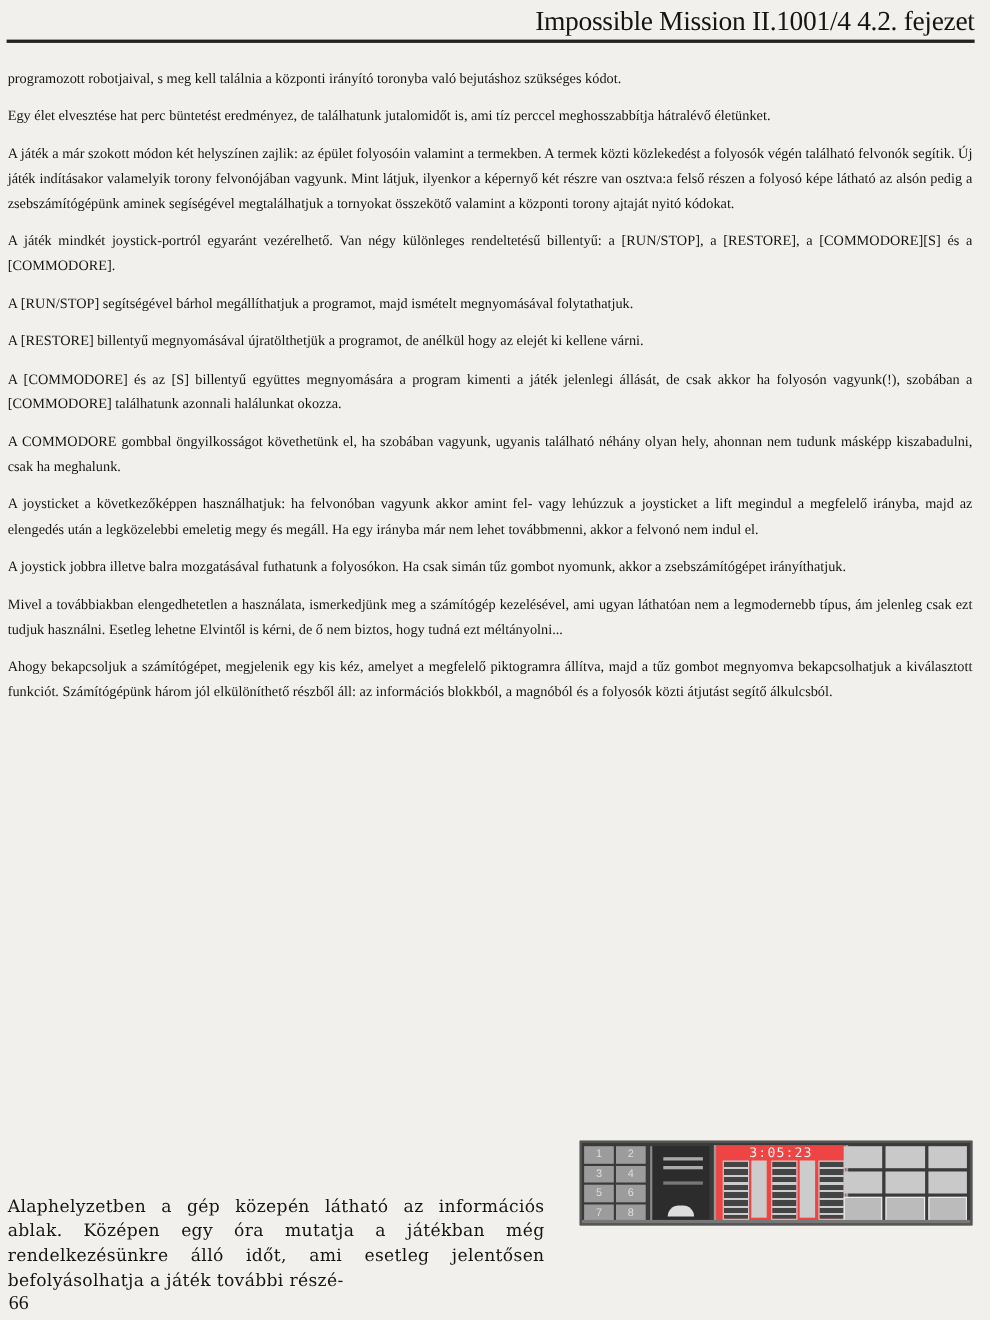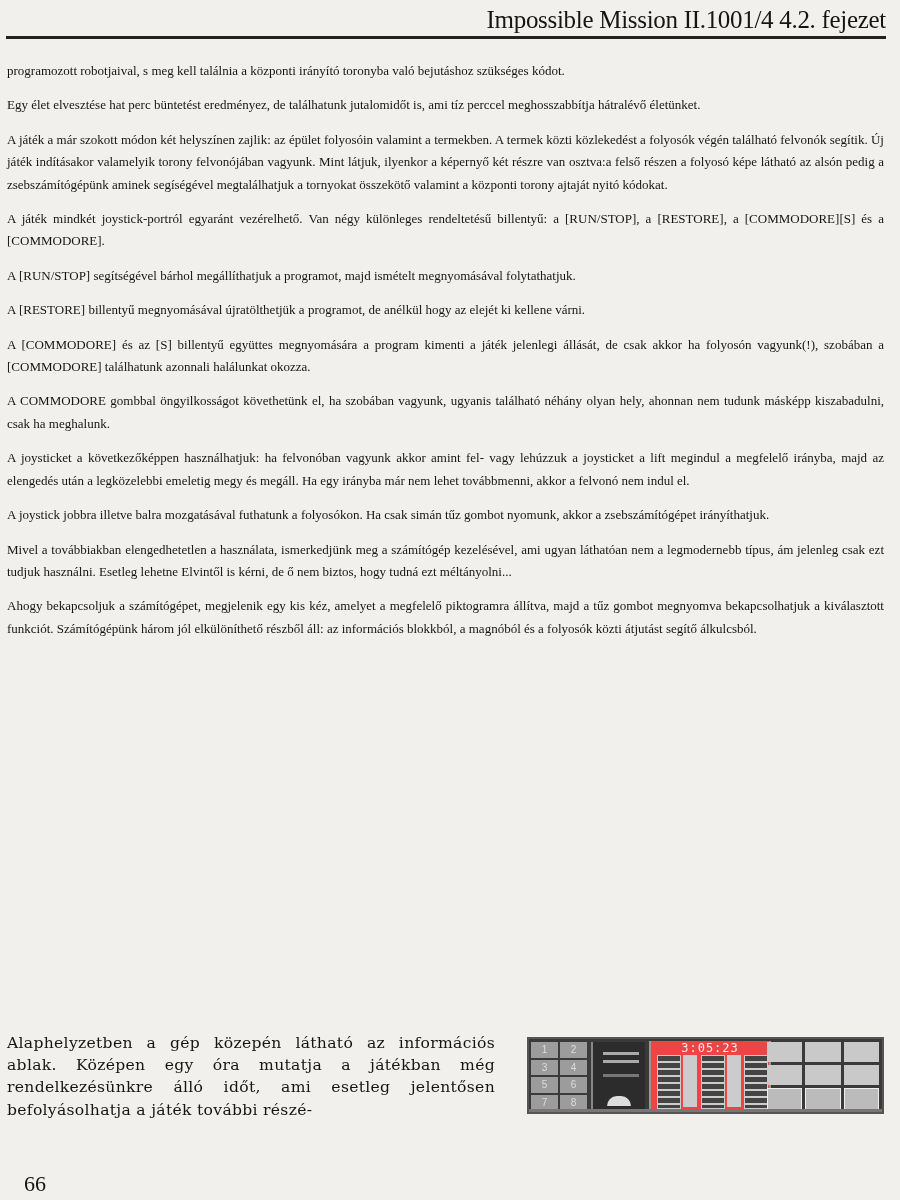--- a/index.html
+++ b/index.html
@@ -19,21 +19,21 @@
   }
   .header span { padding-bottom: 2px; }
   .content {
     position: absolute; left: 7px; right: 16px; top: 60px;
     font-size: 13px; line-height: 22.4px;
     text-align: justify;
   }
   .content p { margin: 0 0 12px 0; }
   .content b { font-weight: normal; }
   .lastblock {
-    position: absolute; left: 7px; top: 1032px; width: 488px;
+    position: absolute; left: 7px; top: 1086px; width: 488px;
     font-size: 17.5px; line-height: 22.2px; text-align: justify;
     font-family: "DejaVu Serif", serif; font-size: 15.6px; letter-spacing: 0.3px;
   }
   .game {
     position: absolute; left: 527px; top: 1037px; width: 357px; height: 77px;
     background: #3a3a3a; border: 2px solid #555;
     box-sizing: border-box;
   }
   .keys { position: absolute; left: 2px; top: 3px; width: 56px; height: 68px;
     display: grid; grid-template-columns: 1fr 1fr; gap: 2px; }
@@ -47,22 +47,22 @@
     font-family: "DejaVu Sans Mono", monospace; font-size: 12px; color: #eee; letter-spacing: 1px; }
   .col { position: absolute; top: 14px; width: 22px; height: 52px; border: 1px solid #ccc;
     background: repeating-linear-gradient(#444 0 5px, #ccc 5px 7px); }
   .bar { position: absolute; top: 14px; width: 14px; height: 52px; background: #ccc; }
   .pics { position: absolute; right: 3px; top: 3px; width: 112px; height: 68px;
     display: grid; grid-template-columns: repeat(3, 1fr); gap: 3px; }
   .pic { background: #c9c9c9; }
   .pic.dark { background: #bbb; border: 1px solid #eee; }
   .footer-strip { position: absolute; left: 0; right: 0; bottom: 0; height: 3px; background: #777; }
   .pagenum {
-    position: absolute; left: 24px; top: 1172px;
-    font-size: 22px; line-height: 24px;
+    position: absolute; left: 8px; top: 1172px;
+    font-size: 18px; line-height: 24px;
   }
 </style>
 </head>
 <body>
 
 <div class="header">
   <span>Impossible Mission II.</span>
   <span>1001/4  4.2. fejezet</span>
 </div>
 

